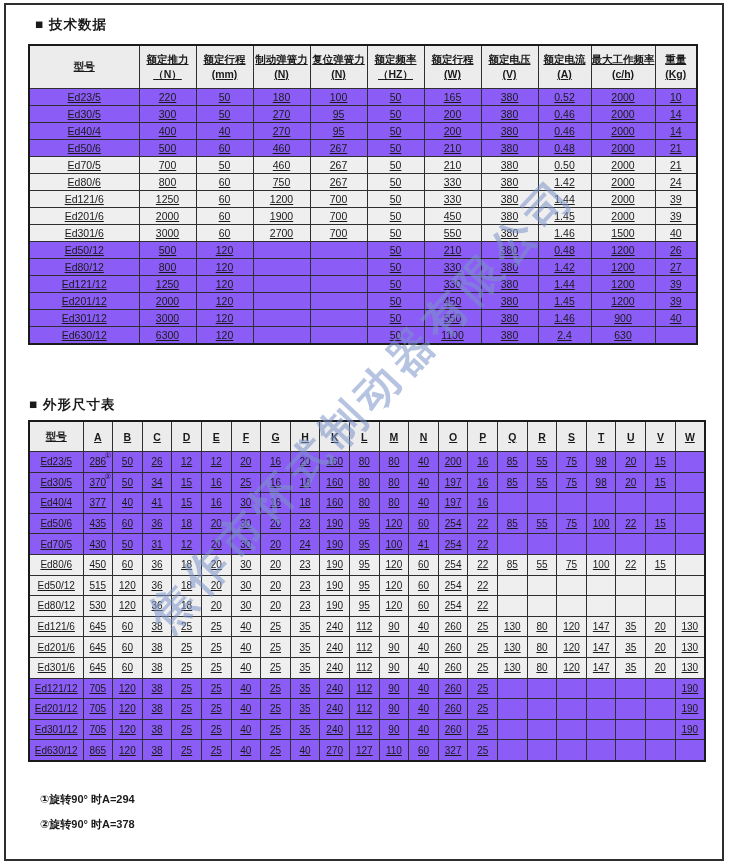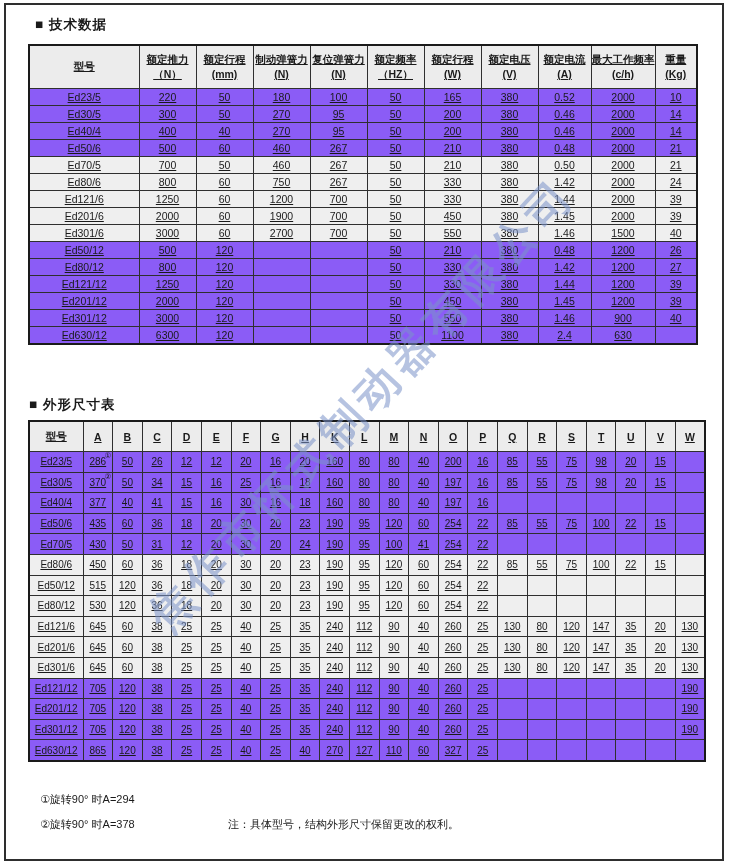--- a/index.html
+++ b/index.html
@@ -16,21 +16,21 @@
   th,td{border:1px solid #2f2f2f;text-align:center;padding:0;overflow:hidden;white-space:nowrap;}
   th{background:#ececec;font-weight:700;}
   #tech-table th{height:42px;font-size:10.5px;line-height:1.45;}
   #tech-table td{height:16px;font-size:10.5px;}
   #dim-table th{height:29px;font-size:10.5px;}
   #dim-table td{height:19.6px;font-size:10px;}
   tr.shaded td{background:#efefef;}
   td.model-cell{font-size:10.5px;}
   td.acell{position:relative;}
   .sup{position:absolute;top:0px;right:1px;font-size:7.5px;line-height:7px;}
-  .footnote{position:absolute;font-size:11px;font-weight:400;}
+  .footnote{position:absolute;font-size:11px;font-weight:700;}
   #fn1{left:40px;top:792px;}
   #fn2{left:40px;top:817px;}
   #note{left:228px;top:817px;}
   #watermark{position:absolute;left:362px;top:405px;transform:translate(-50%,-50%) rotate(-47deg);transform-origin:center;font-size:44px;letter-spacing:6px;font-weight:700;white-space:nowrap;opacity:0.55;pointer-events:none;z-index:5;}
 </style>
 </head>
 <body>
 
 <div class="page">
   <div class="frame"></div>
@@ -733,16 +733,15 @@
           <td></td>
           <td></td>
           <td></td>
           <td></td>
         </tr>
       </tbody>
     </table>
 
   <div id="fn1" class="footnote">①旋转90° 时A=294</div>
   <div id="fn2" class="footnote">②旋转90° 时A=378</div>
-  <div id="note" class="footnote">注：具体型号，结构外形尺寸保留更改的权利。</div>
 
   <div id="watermark" style="color: rgb(123, 147, 201);">焦作市怀式制动器有限公司</div>
 </div>
 
 </body></html>

